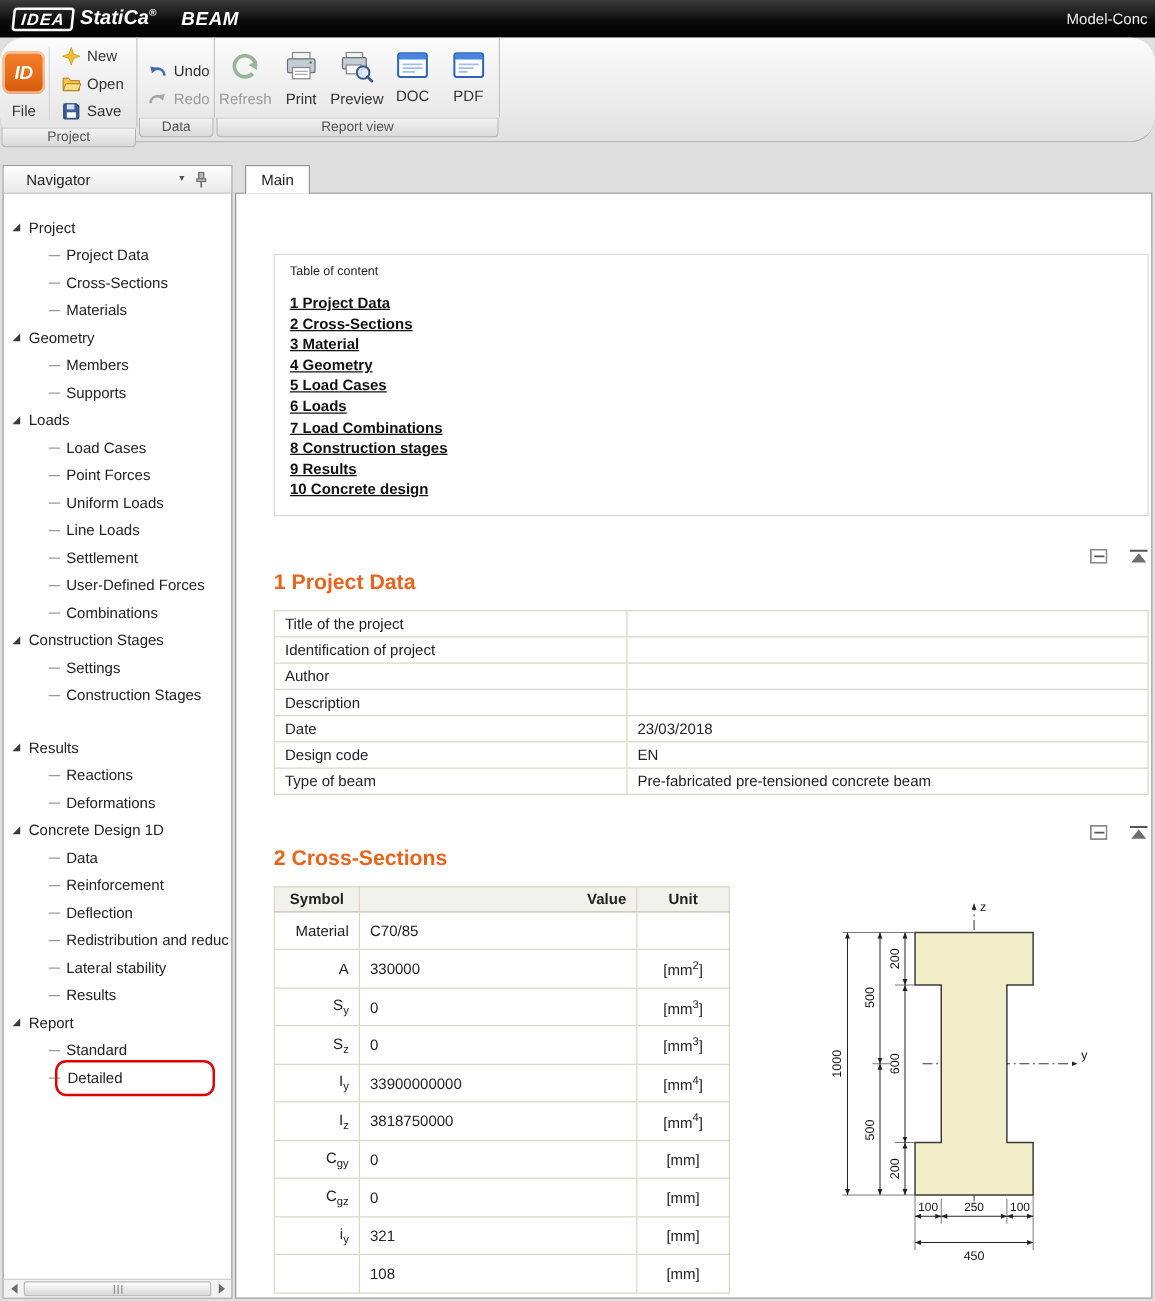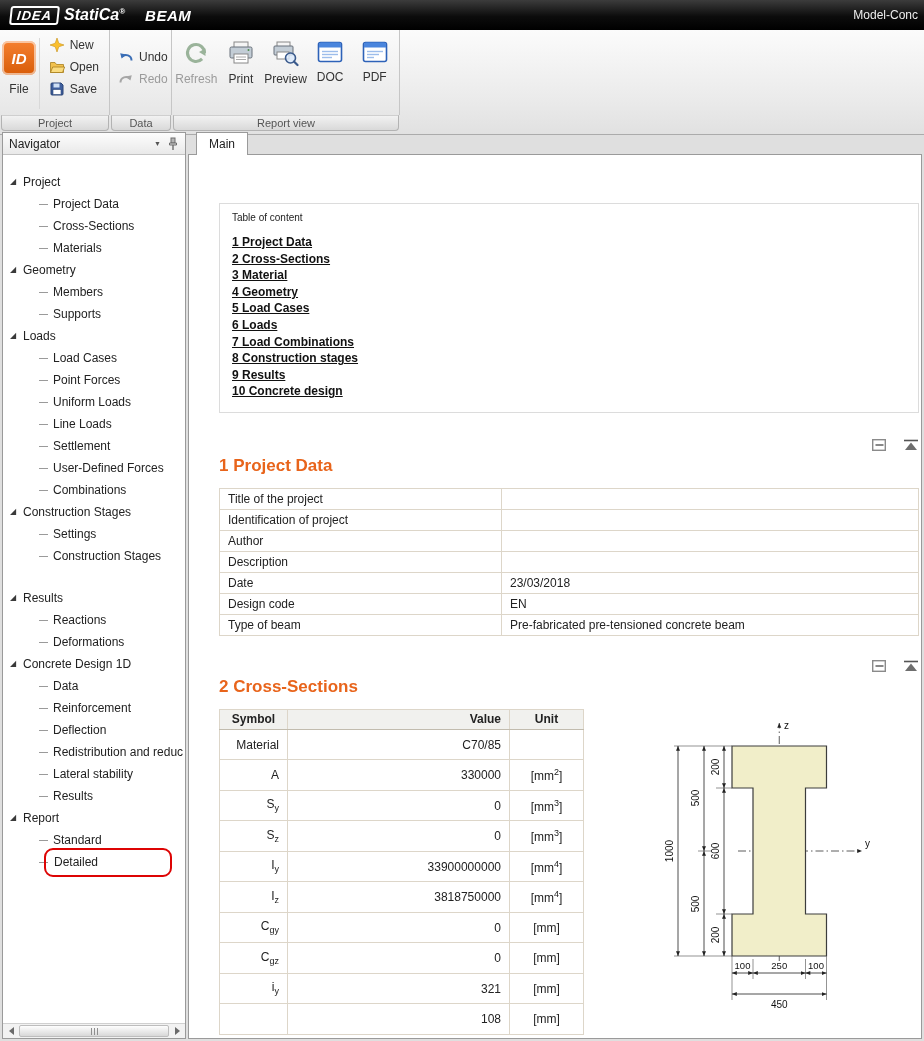--- a/index.html
+++ b/index.html
@@ -15,23 +15,23 @@
     background: linear-gradient(#3c3c3c, #0c0c0c 55%, #000);
     color: #fff; display: flex; align-items: center; padding: 0 10px; }
   .logo-box { border: 2px solid #fff; border-radius: 3px; font-weight: bold; font-style: italic;
     font-size: 13px; padding: 0 5px; letter-spacing: 1px; margin-right: 5px; transform: skewX(-6deg); }
   .logo-statica { font-style: italic; font-weight: bold; font-size: 16px; }
   .logo-reg { font-size: 8px; vertical-align: super; }
   .app-name { font-style: italic; font-weight: bold; font-size: 15px; margin-left: 20px; letter-spacing: .5px; }
   .window-title { margin-left: auto; color: #eee; font-size: 12px; white-space: nowrap; margin-right: -4px; }
 
   
-  .ribbon { position: absolute; top: 30px; left: 0; right: 0; height: 105px;
+  .ribbon { position: absolute; top: 30px; left: 0; right: 0; height: 84px;
     background: linear-gradient(#fbfbfb, #ebebeb 65%, #e1e1e1);
-    border-bottom: 1px solid #ababab; display: flex; align-items: stretch; }
+    border-bottom: 1px solid #ababab; display: flex; align-items: stretch; border-radius: 20px; }
   .rgroup { display: flex; flex-direction: column; }
   .rgroup-body { flex: 1; display: flex; padding: 4px 2px 2px; border-right: 1px solid #c6c6c6; }
   .rgroup-caption { height: 16px; line-height: 14px; text-align: center; font-size: 11px; color: #555;
     background: linear-gradient(#f2f2f2, #d9d9d9); border: 1px solid #b3b3b3; border-top: 1px solid #cfcfcf;
     border-radius: 0 0 4px 4px; margin: 0 1px 3px; }
   .filebtn { width: 44px; display: flex; flex-direction: column; align-items: center; padding-top: 7px; cursor: pointer; }
   .file-icon { width: 34px; height: 34px; border-radius: 6px;
     background: linear-gradient(#f58030, #d85c08); color: #fff; font-weight: bold; font-style: italic;
     font-size: 15px; display: flex; align-items: center; justify-content: center;
     box-shadow: inset 0 0 0 2px rgba(255,255,255,.55); }
@@ -43,21 +43,21 @@
   .smallbtn span { font-size: 12px; color: #333; }
   .smallbtn.disabled span { color: #9b9b9b; }
   .bigbtn { width: 45px; display: flex; flex-direction: column; align-items: center; padding-top: 5px; cursor: pointer; }
   .bigbtn .blabel { margin-top: 5px; font-size: 12px; color: #333; }
   .bigbtn.disabled .blabel { color: #9b9b9b; }
 
   
   .navigator { position: absolute; left: 2px; top: 132px; width: 184px; bottom: 2px;
     background: #fff; border: 1px solid #9a9a9a; display: flex; flex-direction: column; }
   .nav-header { flex: 0 0 22px; background: linear-gradient(#fdfdfd, #e9e9e9);
-    border-bottom: 1px solid #c2c2c2; display: flex; align-items: center; padding: 0 6px; gap: 6px; }
+    border-bottom: 1px solid #c2c2c2; display: flex; align-items: center; padding: 0 18px; gap: 6px; }
   .nav-title { font-size: 12px; }
   .nav-sp { flex: 1; }
   .nav-dd { font-size: 7px; color: #555; cursor: pointer; }
   .nav-tree { flex: 1; overflow: hidden; padding-top: 16px; }
   .nav-section { height: 22px; line-height: 22px; padding-left: 7px; display: flex; align-items: center; cursor: pointer; }
   .nav-section.gap-before { margin-top: 20px; }
   .tri { width: 13px; font-size: 8px; color: #3a3a3a; }
   .seclabel { font-size: 12px; }
   .nav-item { height: 22px; line-height: 22px; padding-left: 36px; display: flex; align-items: center; cursor: pointer; }
   .dash { width: 9px; border-top: 1px solid #9a9a9a; margin-right: 5px; }
@@ -92,21 +92,21 @@
   .ptable { width: 700px; }
   .ptable td { border: 1px solid #ddd6c9; font-size: 12px; padding: 0 8px; height: 21px; overflow: hidden; }
   .cs-caption { font-weight: bold; font-size: 12px; margin: 16px 0 8px; }
   .cs-flex { display: flex; }
   .cstable { width: 364px; }
   .cstable th { border: 1px solid #ddd6c9; border-bottom: 1px solid #c2bcae; background: #f1f1ee;
     font-weight: bold; height: 20px; padding: 0 8px; font-size: 12px; }
   .cstable th.h-value { text-align: right; }
   .cstable td { border: 1px solid #ddd6c9; height: 30.5px; padding: 0 8px; font-size: 12px; }
   .cstable td.sym { text-align: right; }
-  .cstable td.val { text-align: right; }
+  .cstable td.val { text-align: left; }
   .cstable td.unit { text-align: center; }
   sub, sup { font-size: 9px; }
 
   .diagram-wrap { flex: 1; display: flex; justify-content: center; padding-top: 2px; }
   .cs-svg text { font-size: 10px; fill: #111; }
   .cs-svg .small { font-size: 9.5px; }
   .cs-svg .ext line { stroke: #666; stroke-width: 0.7; }
   .cs-svg .dim line { stroke: #222; stroke-width: 0.8; }
   .cs-svg .axis { stroke: #333; stroke-width: 0.8; stroke-dasharray: 8 3 1.5 3; fill: none; }
 </style>

